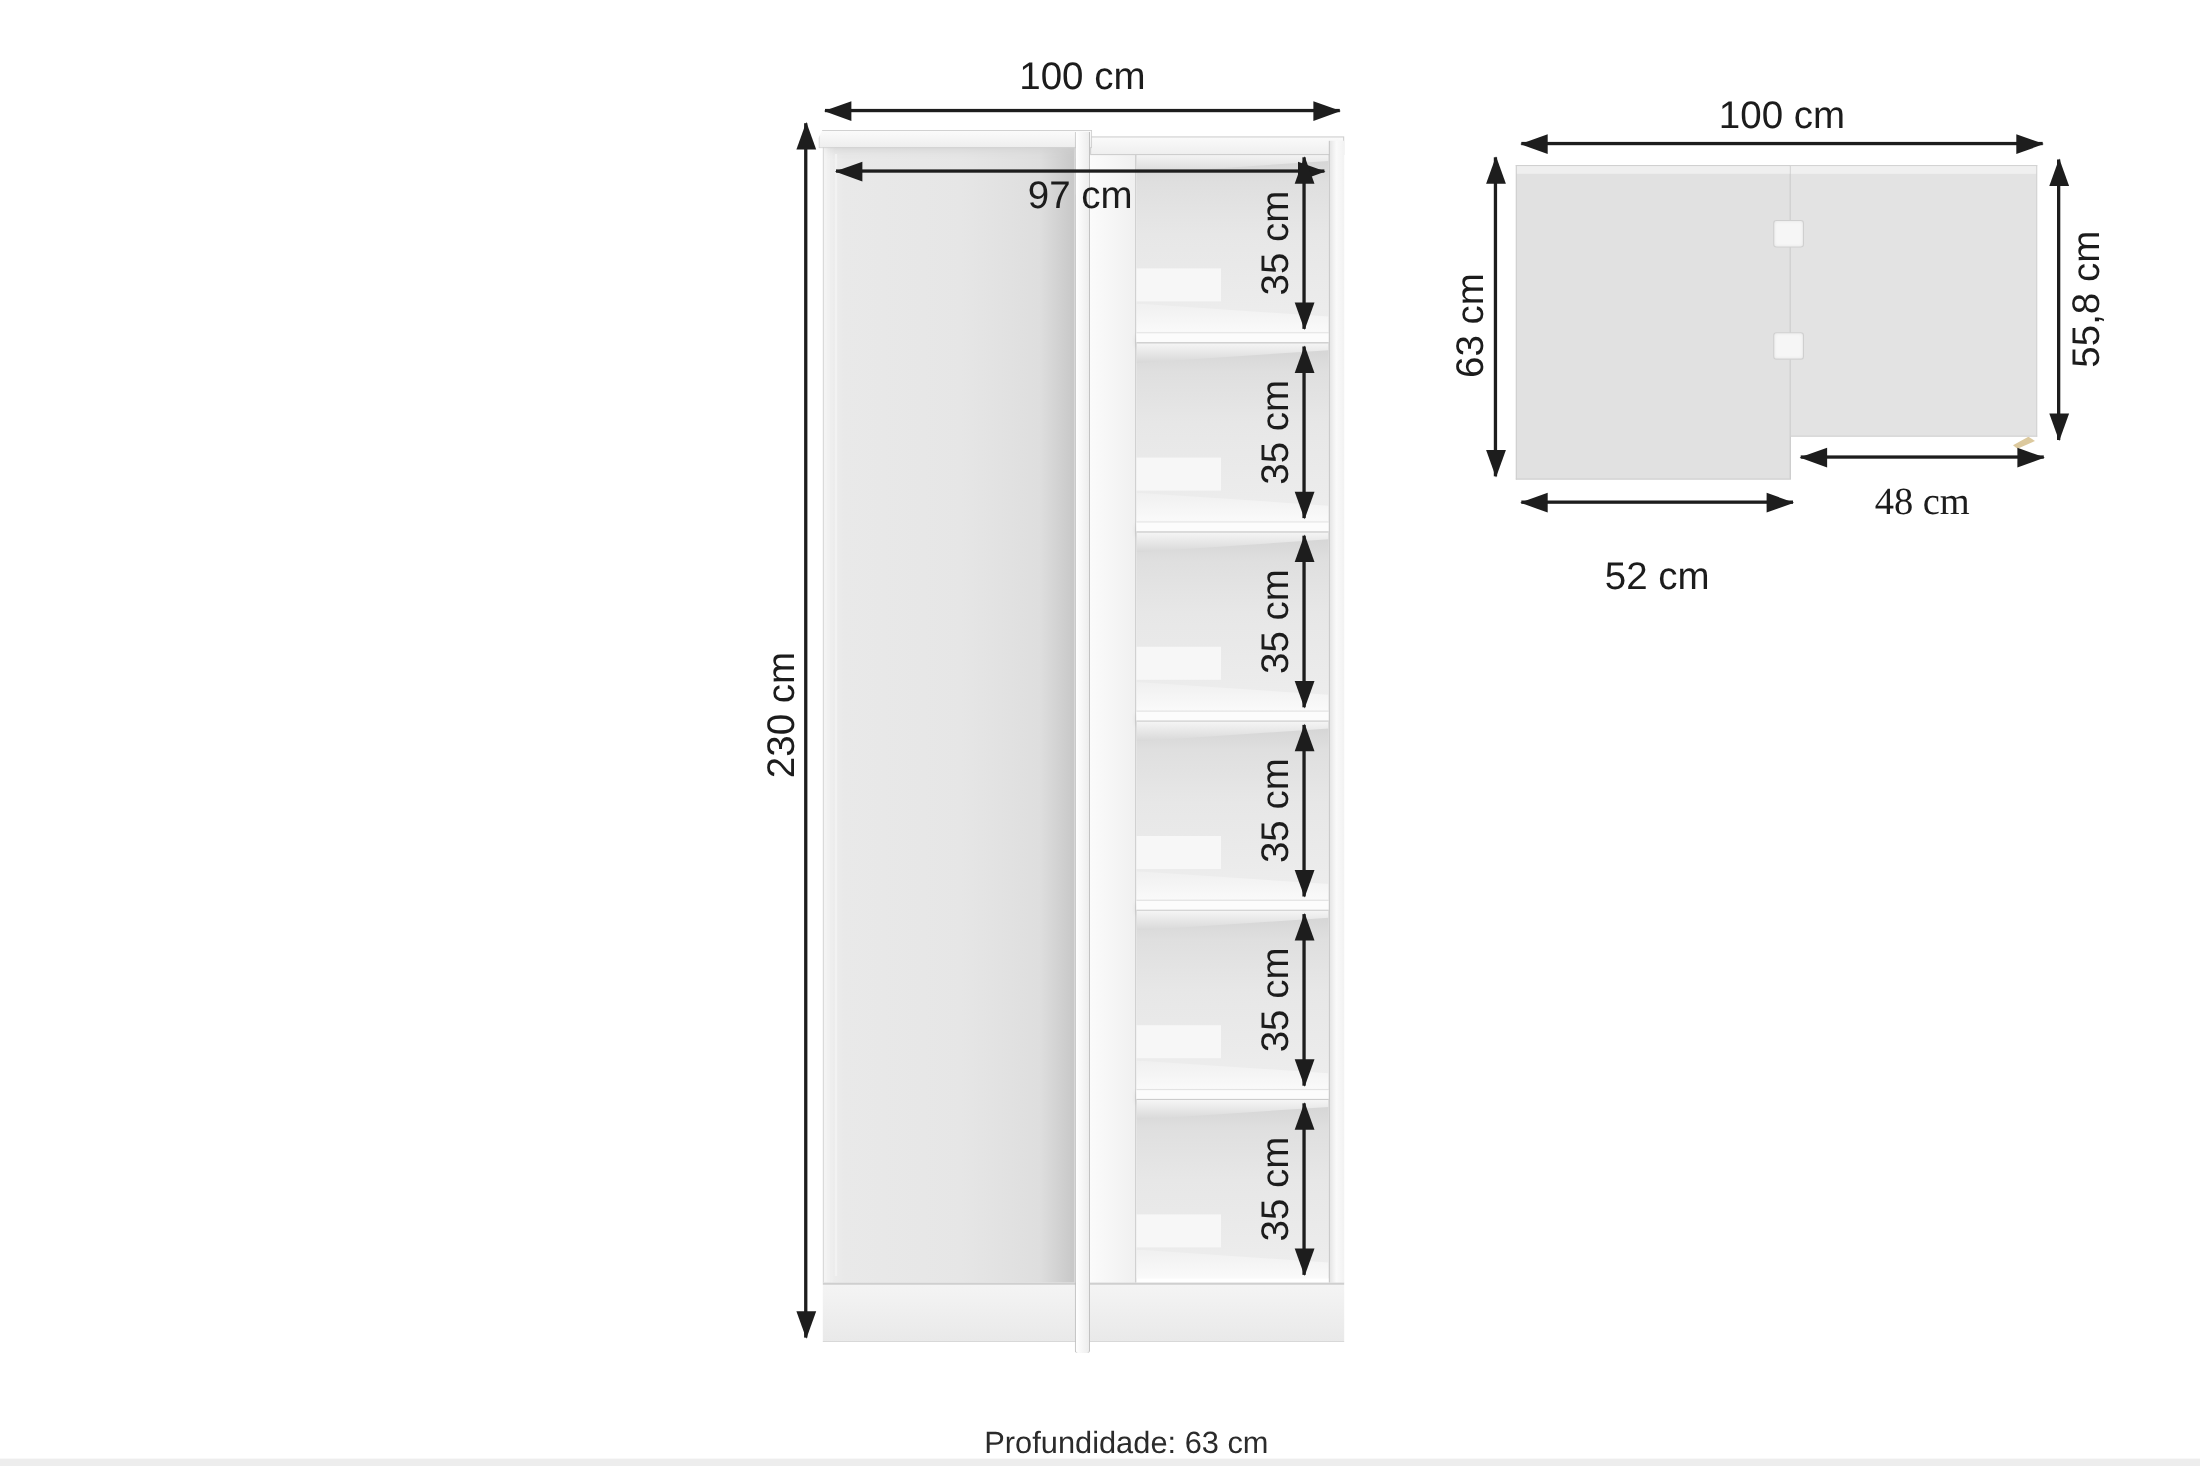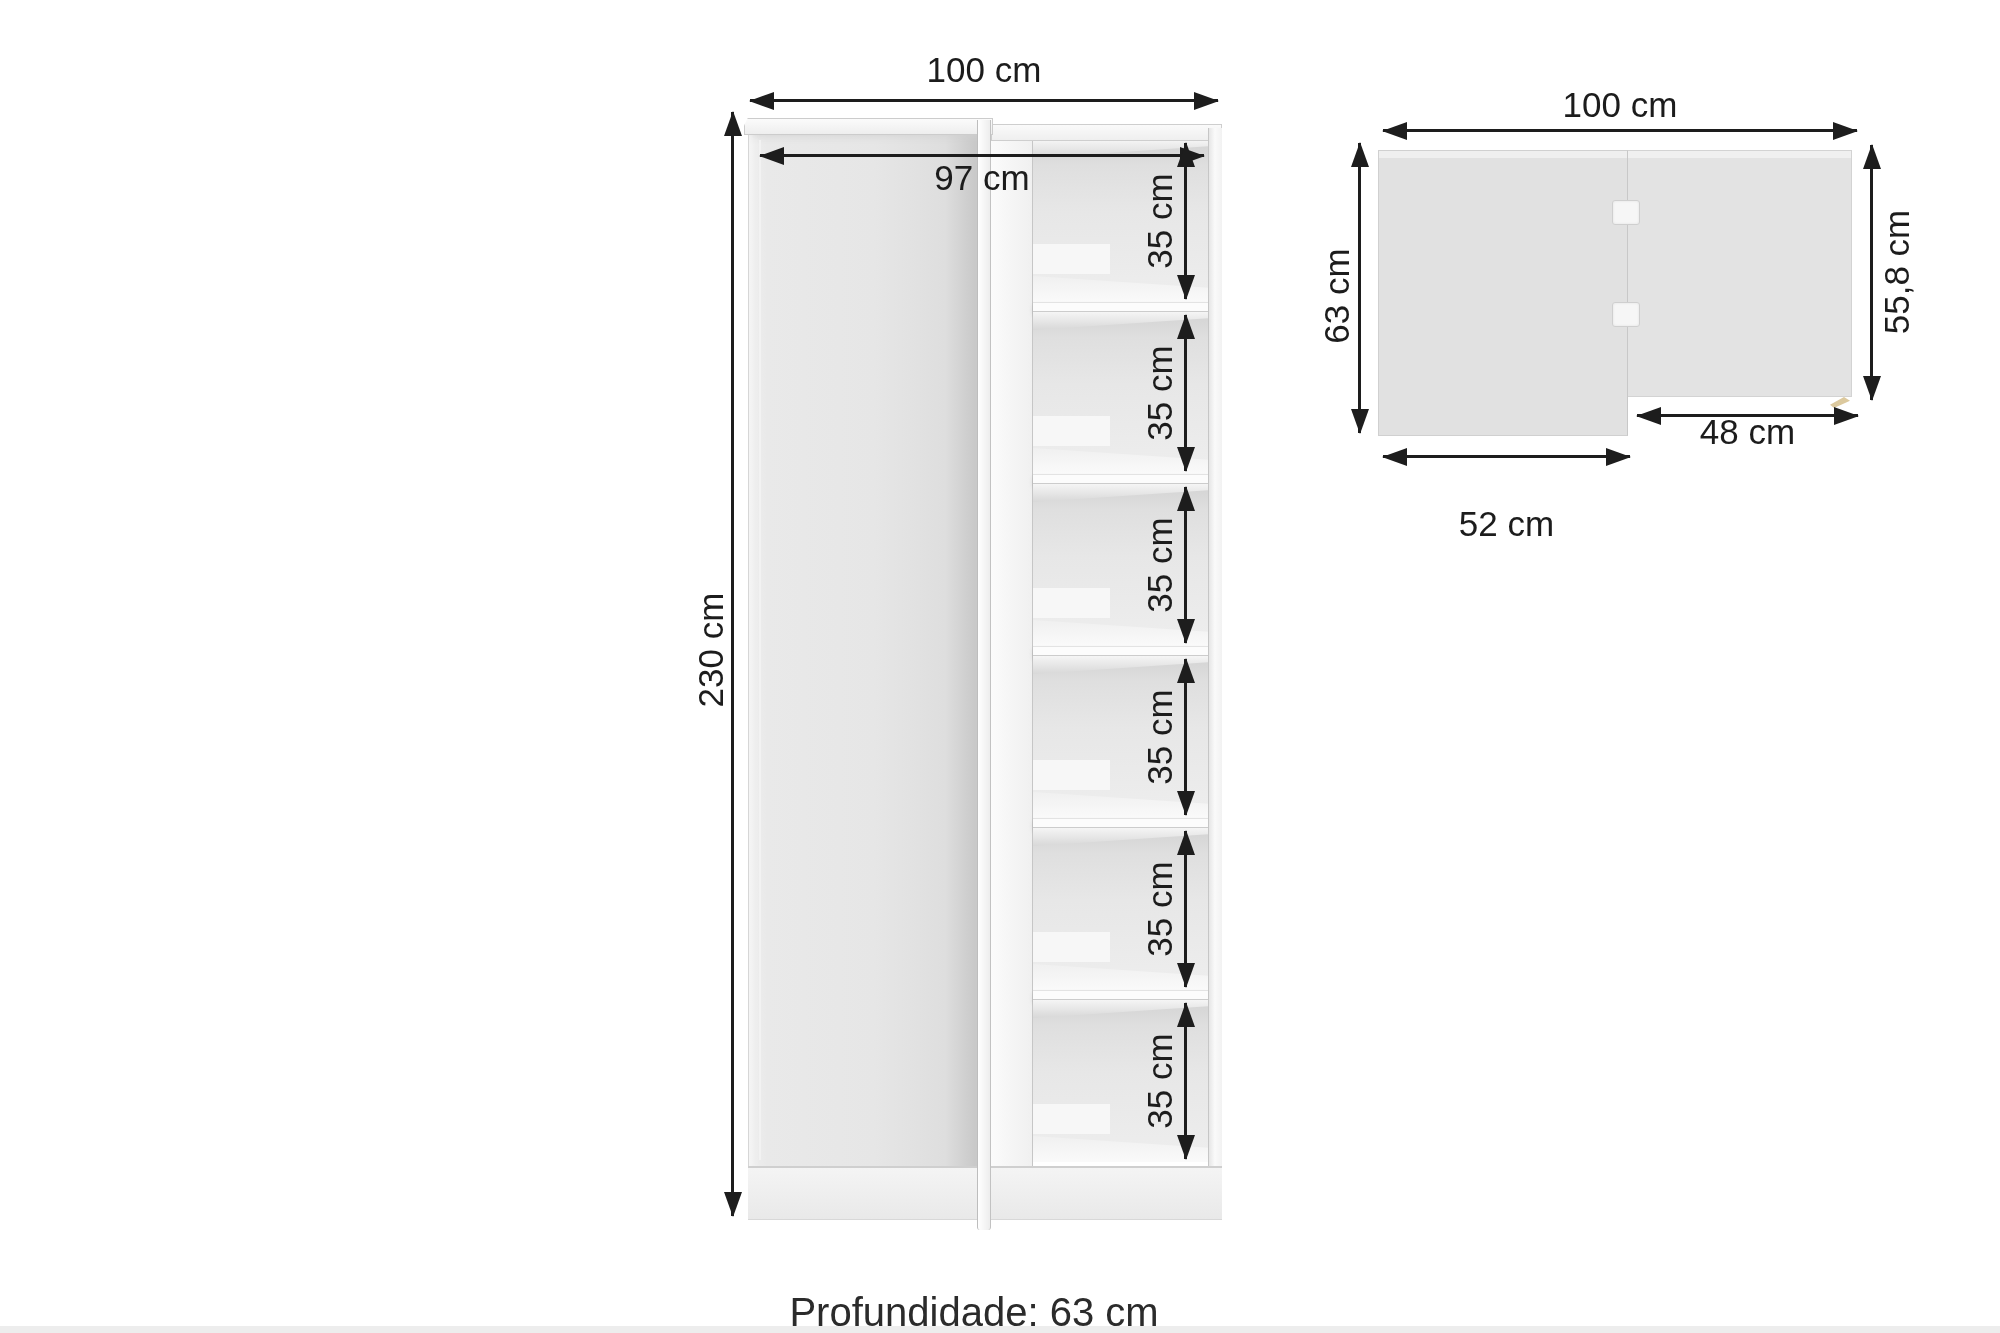--- a/index.html
+++ b/index.html
@@ -61,22 +61,22 @@
   .tv-left::before{content:"";position:absolute;left:0;top:0;width:100%;height:7px;background:#efefef;}
   .tv-right{position:absolute;left:1628px;top:150px;width:224px;height:247px;z-index:2;
     background:#e3e3e3;border:1px solid #d3d3d3;border-left:none;box-sizing:border-box;}
   .tv-right::before{content:"";position:absolute;left:0;top:0;width:100%;height:7px;background:#f0f0f0;}
   .hinge{position:absolute;left:1612px;width:28px;height:25px;z-index:5;
     background:#f6f6f6;border:1px solid #cfcfcf;border-radius:3px;box-sizing:border-box;
     box-shadow:inset 0 0 3px rgba(0,0,0,0.08);}
   .wood-chip{position:absolute;left:1830px;top:397px;width:20px;height:11px;z-index:6;
     background:#dcc99e;clip-path:polygon(0 70%,70% 0,100% 35%,20% 100%);}
   .bottom-strip{position:absolute;left:0;top:1326px;width:2000px;height:7px;background:#ededed;z-index:1;}
-  .footer-text{position:absolute;left:686px;top:1290px;width:576px;text-align:center;
-    font-size:40px;line-height:44px;color:#2b2b2b;z-index:21;white-space:nowrap;}
+  .footer-text{position:absolute;left:736px;top:1290px;width:576px;text-align:center;
+    font-size:28px;line-height:44px;color:#2b2b2b;z-index:21;white-space:nowrap;}
 </style>
 </head>
 <body>
 
 <div class="canvas">
 
   <div>
 
     <div class="dimlabel" style="left:750px;top:50px;width:468px;">100 cm</div>
     <div class="harrow" style="left:750px;top:99px;width:468px;"></div>
@@ -152,21 +152,21 @@
     <div class="hinge" style="top:302px;"></div>
     <div class="wood-chip"></div>
 
     <div class="dimlabel vlabel" style="left:1257px;top:276px;width:160px;height:40px;">63 cm</div>
     <div class="varrow" style="left:1358px;top:143px;height:290px;"></div>
 
     <div class="dimlabel vlabel" style="left:1807px;top:252px;width:180px;height:40px;">55,8 cm</div>
     <div class="varrow" style="left:1870px;top:145px;height:255px;"></div>
 
     <div class="harrow" style="left:1637px;top:414px;width:221px;"></div>
-    <div class="dimlabel" style="left:1637px;top:412px;width:221px;">48 cm</div>
+    <div class="dimlabel" style="left:1637px;top:436px;width:221px;font-family:Liberation Serif, serif;">48 cm</div>
 
     <div class="harrow" style="left:1383px;top:455px;width:247px;"></div>
     <div class="dimlabel" style="left:1383px;top:460px;width:247px;margin-top:44px;">52 cm</div>
   </div>
 
   <div class="footer-text">Profundidade: 63 cm</div>
   <div class="bottom-strip"></div>
 
 </div>
 

